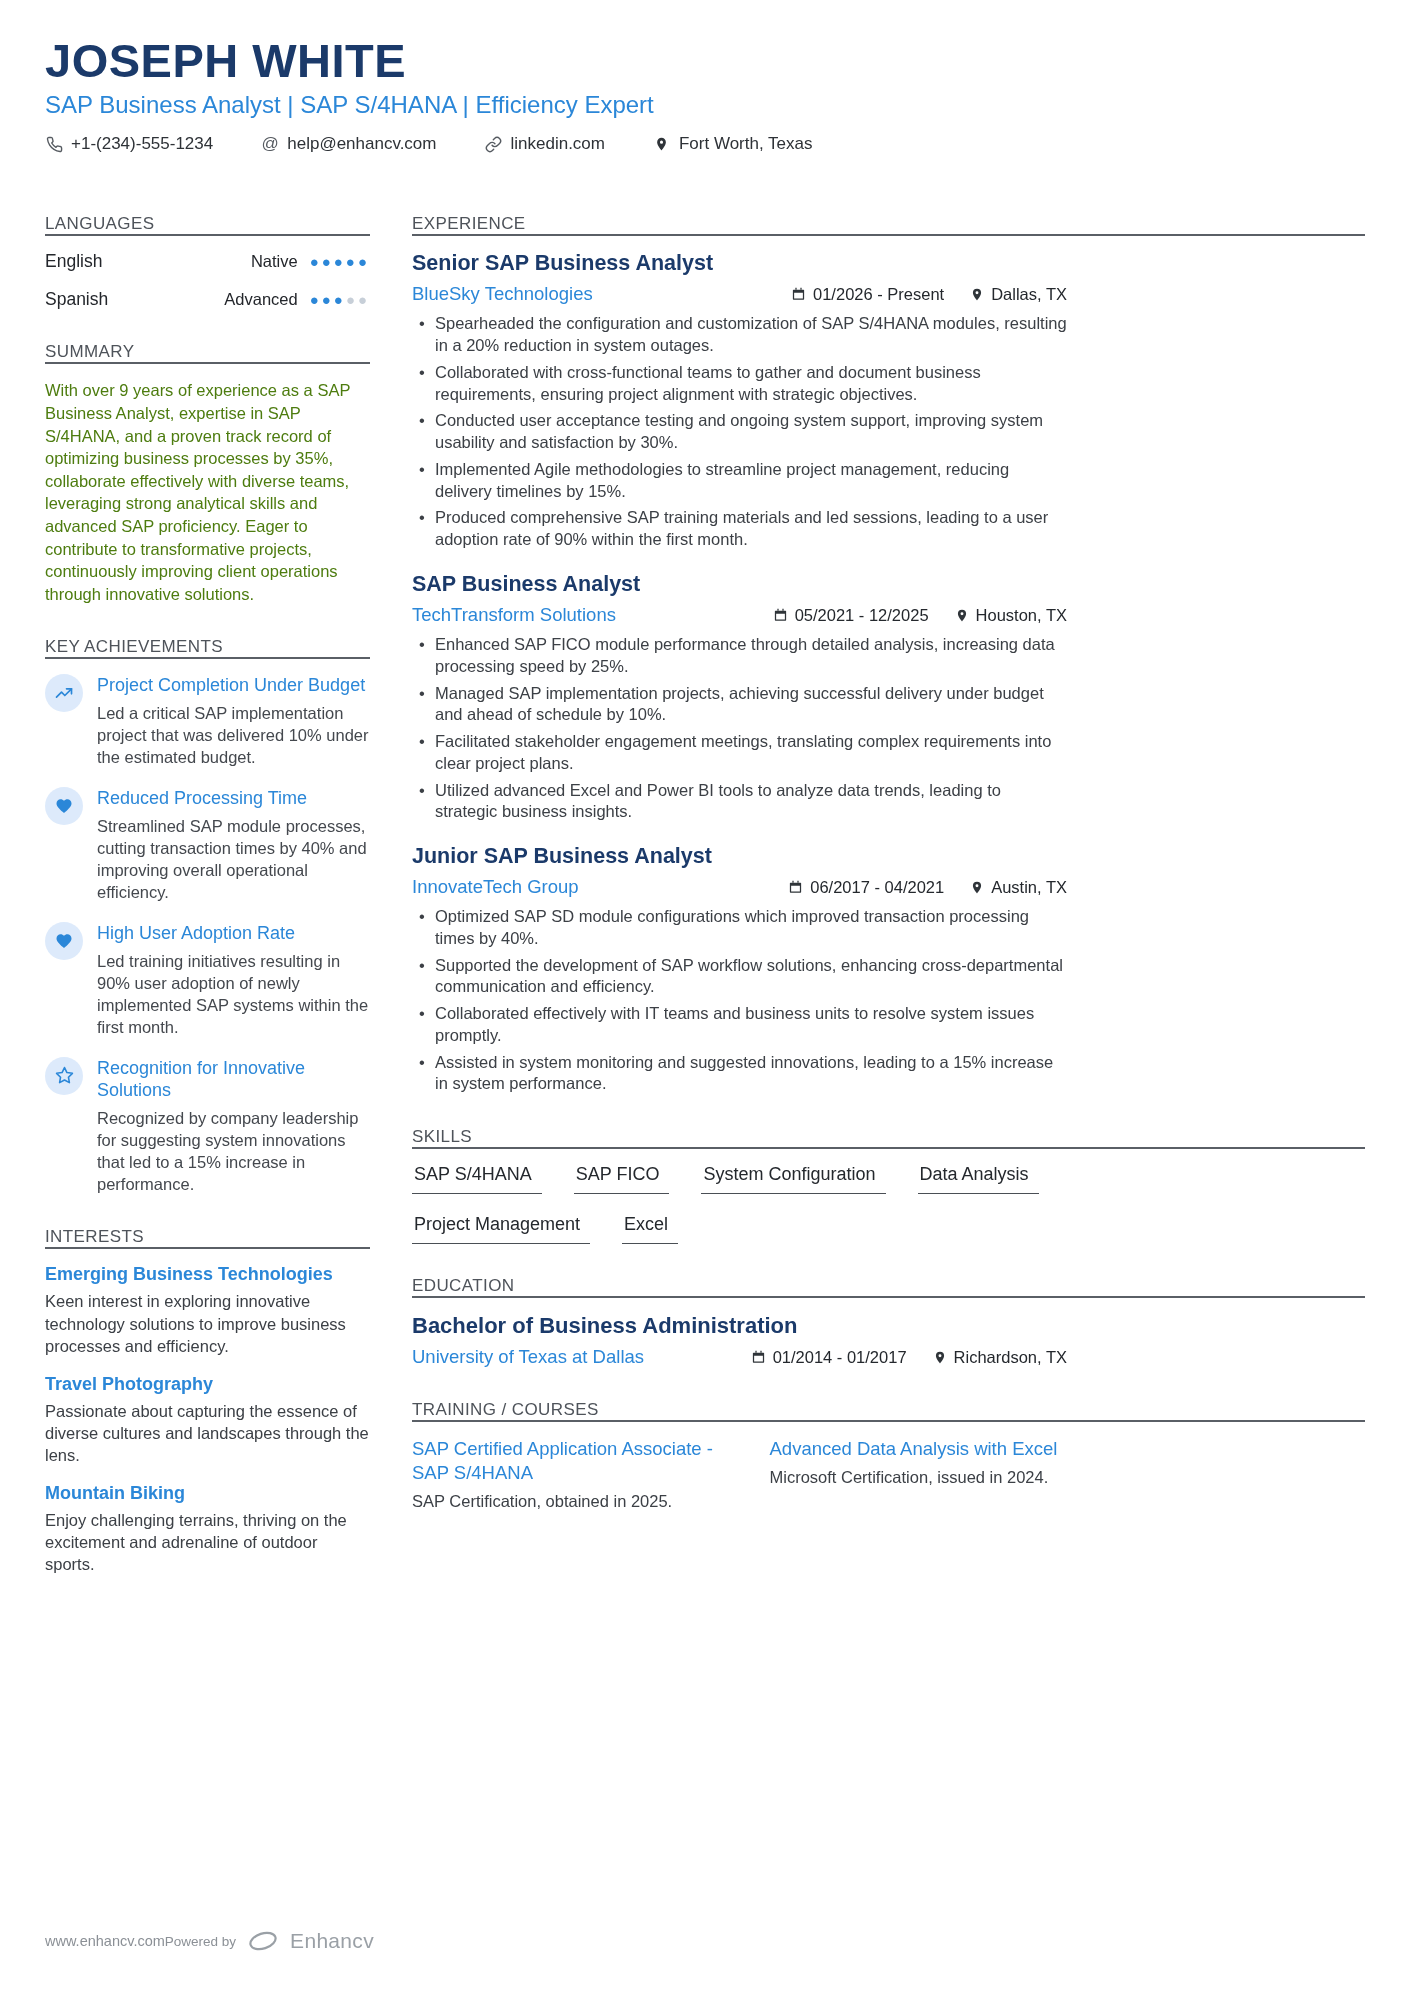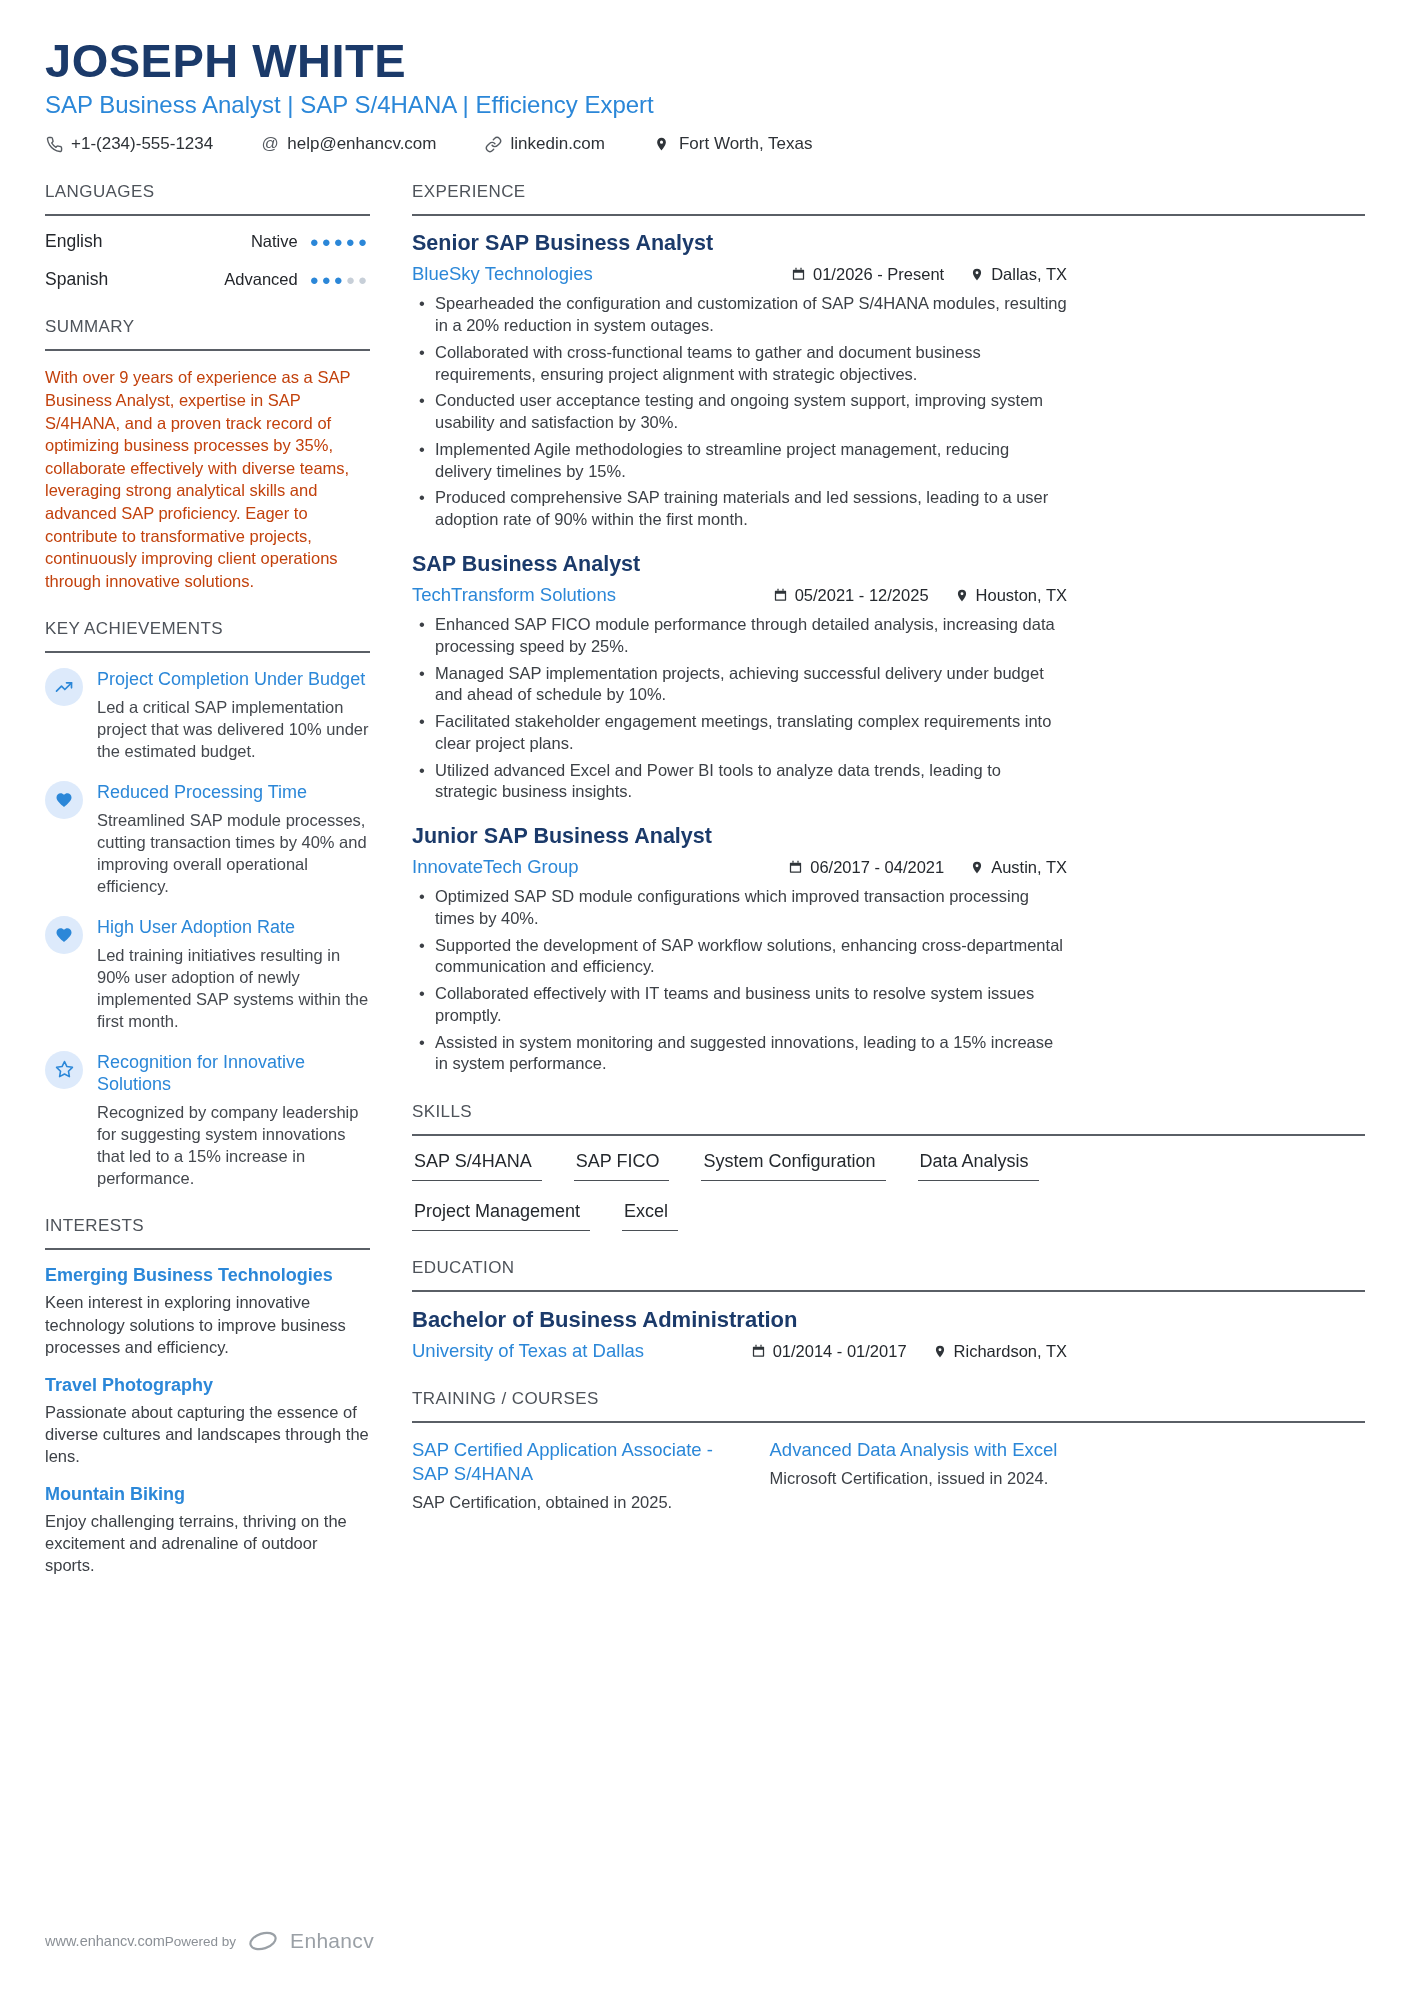--- a/index.html
+++ b/index.html
@@ -21,34 +21,34 @@
   .at-glyph { font-size:17px; color:#565b61; }
 
   
   .columns { display:flex; gap:42px; margin-top:28px; }
   .col-left { flex:0 0 325px; width:325px; }
   .col-right { flex:1; min-width:0; }
 
   .section { margin-bottom:27px; }
   .section-heading {
     font-size:17px; font-weight:400; color:#4e535a; text-transform:uppercase;
-    letter-spacing:.4px; padding-bottom:12px; border-bottom:2px solid #5a5f66; margin-bottom:15px;
+    letter-spacing:.4px; padding-bottom:0; border-bottom:2px solid #5a5f66; margin-bottom:15px;margin-top:32px;
   }
 
   
   .lang-row { display:flex; align-items:center; justify-content:space-between; margin-bottom:17px; }
   .lang-name { font-size:17.5px; color:#23262b; }
   .lang-right { display:flex; align-items:center; gap:12px; }
   .lang-level { font-size:16.5px; color:#23262b; }
   .dots { white-space:nowrap; font-size:15px; letter-spacing:3px; }
   .dots-filled { color:#2b87d8; }
   .dots-empty { color:#c7cfd8; }
 
   
-  .summary-text { font-size:16.5px; line-height:1.37; color:#c2410c; }
+  .summary-text { font-size:16.5px; line-height:1.37; color:#4d7c0f; }
 
   
   .ach-item { display:flex; gap:14px; margin-bottom:19px; }
   .ach-icon { flex:0 0 38px; width:38px; height:38px; border-radius:50%; background:#ddeafb;
               display:flex; align-items:center; justify-content:center; }
   .ach-title { font-size:18px; font-weight:500; color:#2b87d8; line-height:1.25; margin-bottom:5px; }
   .ach-text { font-size:16.5px; line-height:1.34; color:#44484e; }
 
   
   .interest { margin-bottom:17px; }

